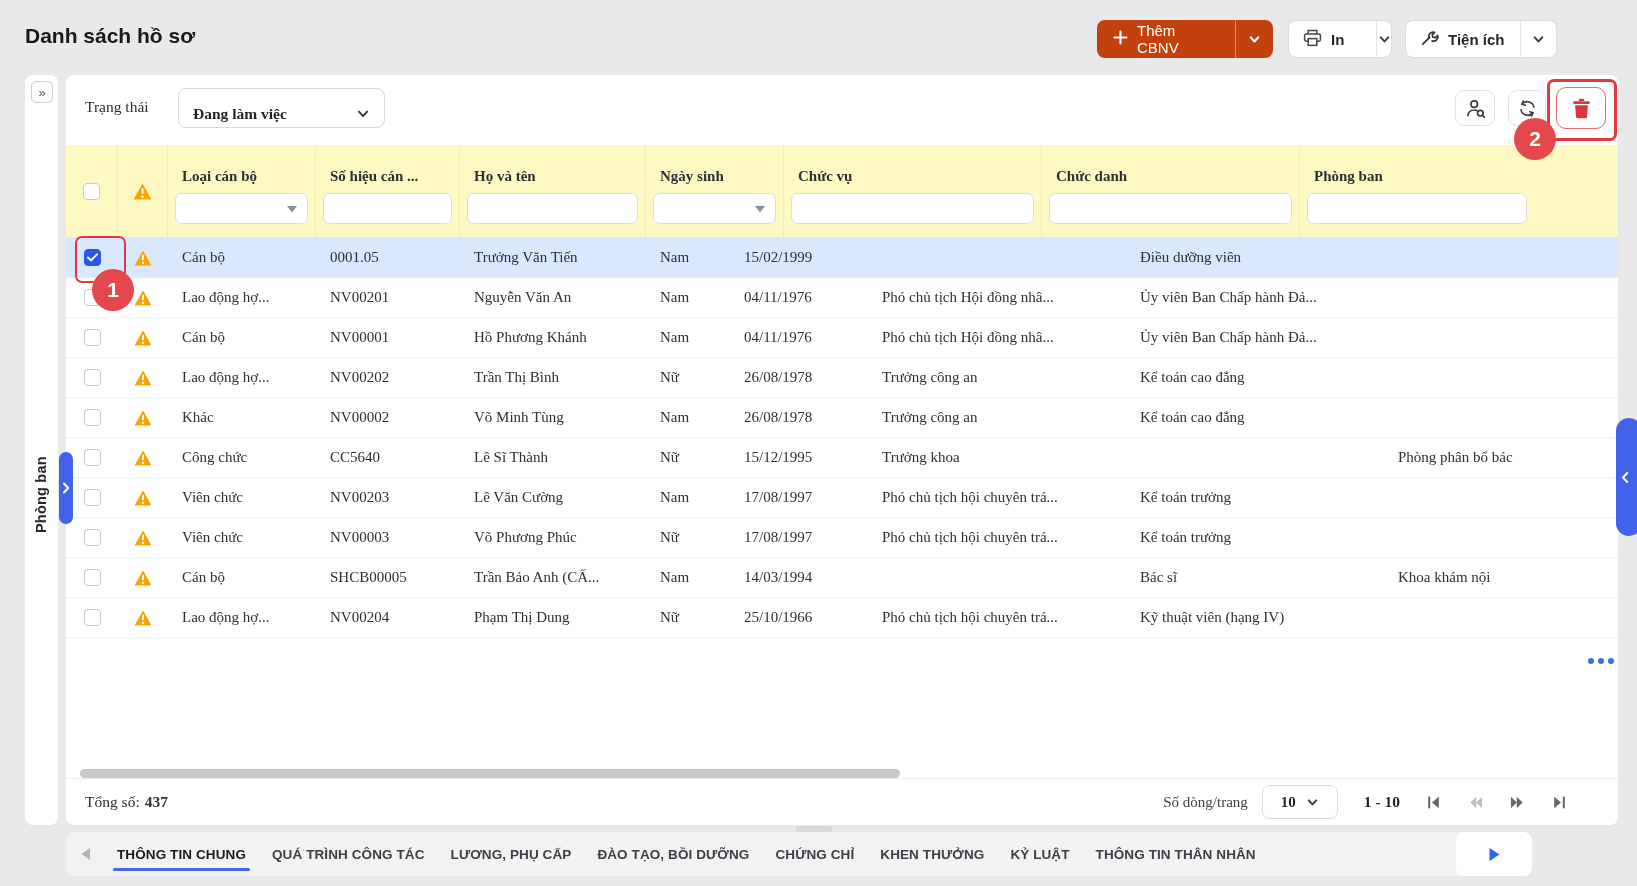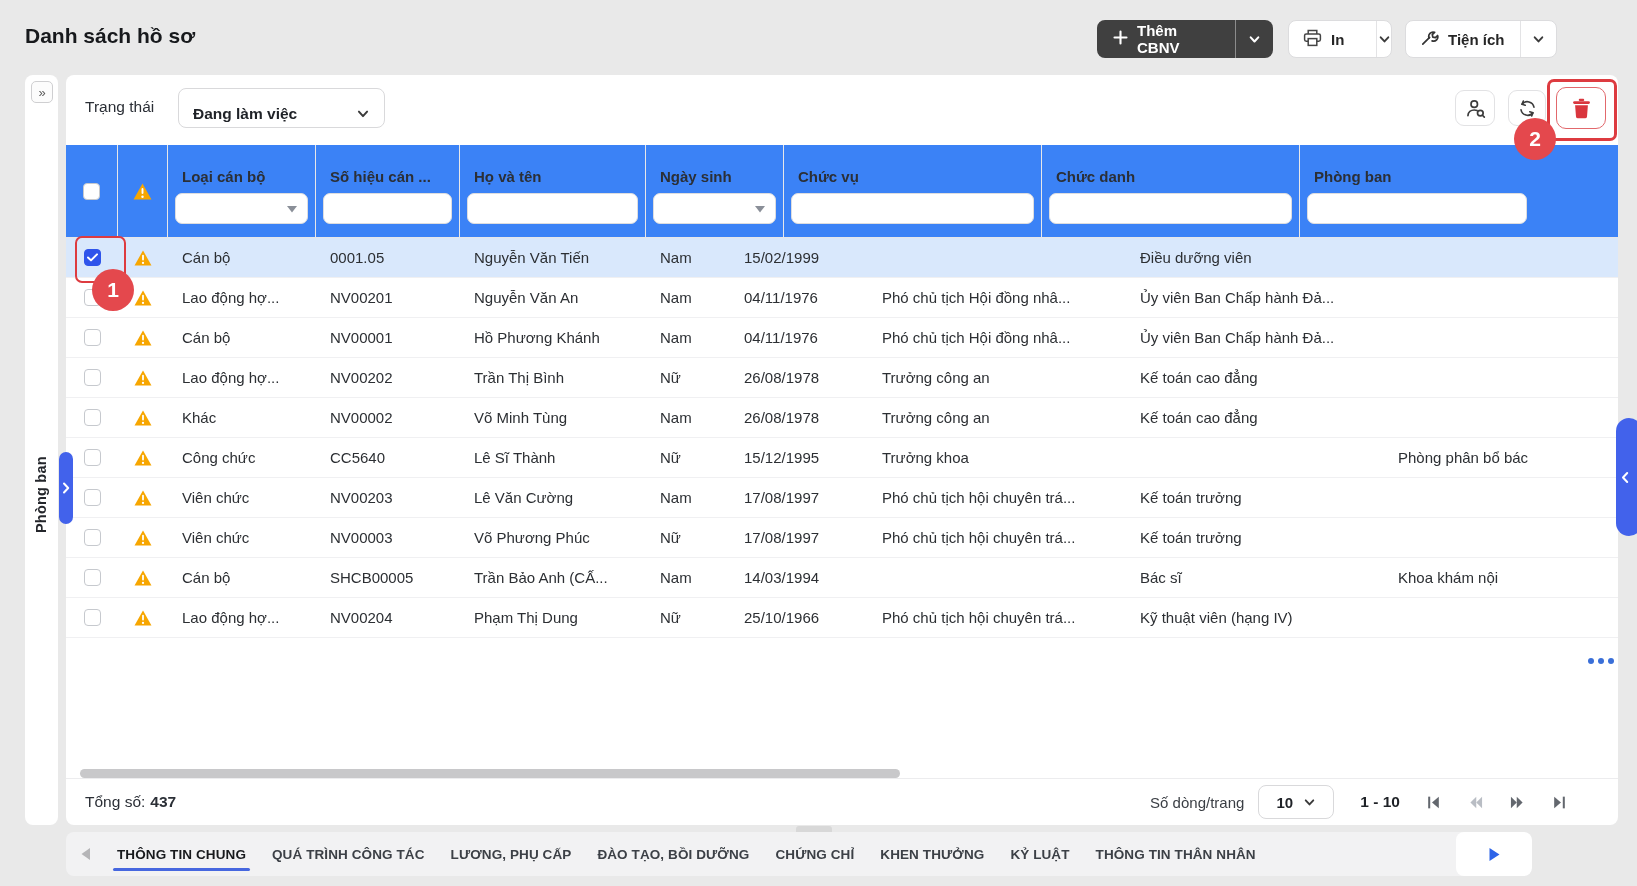--- a/index.html
+++ b/index.html
@@ -3,48 +3,48 @@
 <meta charset="utf-8">
 <style>
   * { margin:0; padding:0; box-sizing:border-box; }
   html,body { width:1637px; height:886px; overflow:hidden; }
   body { font-family:"Liberation Sans","DejaVu Sans",sans-serif; background:#e9e9e9; color:#2c2f33; }
   .stage { position:relative; width:1637px; height:886px; overflow:hidden; }
 
   
   .page-title { position:absolute; left:25px; top:24px; font-size:21px; font-weight:700; color:#17191c; }
   .btn-split { position:absolute; top:20px; height:38px; display:flex; align-items:stretch; border-radius:8px; overflow:hidden; font-size:15px; cursor:pointer; }
-  .btn-split.blue { left:1097px; width:176px; background:#404040; color:#fff; font-weight:700; }
+  .btn-split.blue { left:1097px; width:176px; background:#c2410c; color:#fff; font-weight:400; }
   .btn-split.blue .main { display:flex; align-items:center; gap:9px; padding:0 14px 0 16px; flex:1; }
   .btn-split.blue .caret { width:38px; display:flex; align-items:center; justify-content:center; border-left:1px solid rgba(255,255,255,.4); }
   .btn-split.white { background:#fff; border:1px solid #dcdcde; color:#262626; font-weight:600; }
   .btn-split.white .main { display:flex; align-items:center; gap:9px; padding:0 12px 0 14px; flex:1; }
   .btn-split.white .caret { width:36px; display:flex; align-items:center; justify-content:center; border-left:1px solid #e3e3e5; color:#3c3c3c; }
   .btn-print { left:1288px; width:104px;gap:20px; }
   .btn-util { left:1405px; width:152px; }
 
   
   .side-strip { position:absolute; left:25px; top:75px; width:33px; height:750px; background:#fff; border-radius:8px; }
   .expand-btn { position:absolute; left:6px; top:6px; width:22px; height:22px; border:1px solid #cfcfd1; border-radius:5px; background:#fcfcfc; color:#5d5d5d; font-size:13px; display:flex; align-items:center; justify-content:center; cursor:pointer; }
   .v-label { position:absolute; left:2px; top:320px; width:28px; height:200px; writing-mode:vertical-rl; transform:rotate(180deg); display:flex; align-items:center; justify-content:center; font-size:14.5px; font-weight:600; color:#24262b; letter-spacing:.2px; }
   .side-pill { position:absolute; left:59px; top:452px; width:14px; height:72px; background:#4262eb; border-radius:7px; z-index:30; display:flex; align-items:center; justify-content:center; cursor:pointer; }
 
   
-  .panel { position:absolute; left:66px; top:75px; width:1552px; height:750px; background:#fff; border-radius:8px; }
+  .panel { position:absolute; left:66px; top:75px; width:1552px; height:750px; background:#fff; border-radius:8px;font-family:Liberation Serif, serif; }
 
   .status-label { position:absolute; left:19px; top:23px; font-size:15.5px; color:#2b2f36; }
   .status-select { position:absolute; left:112px; top:13px; width:207px; height:40px; border:1px solid #d9d9db; border-radius:8px; display:flex; align-items:center; justify-content:space-between; padding:12px 14px 0 14px; font-size:15.5px; font-weight:600; color:#1f2227; cursor:pointer; background:#fff; }
 
   .tool-btn { position:absolute; top:15px; height:36px; background:#fff; border:1px solid #e2e2e4; border-radius:9px; display:flex; align-items:center; justify-content:center; cursor:pointer; }
   .tool-person { left:1389px; width:40px; }
   .tool-refresh { left:1442px; width:38px; }
   .tool-trash { left:1490px; top:12px; width:50px; height:42px; border:1.5px solid #e2686c; border-radius:10px; }
 
   
-  .band { position:absolute; left:0; top:70px; width:1552px; height:93px; background:#3b82f6; display:flex; border-bottom:1px solid #e7e7e9; overflow:hidden; }
+  .band { position:absolute; left:0; top:70px; width:1552px; height:93px; background:#fef9c3; display:flex; border-bottom:1px solid #e7e7e9; overflow:hidden; }
   .band-col { display:flex; flex-direction:column; border-right:1px solid #e7e7e9; flex-shrink:0; }
   .band-col.center { justify-content:center; align-items:center; }
   .hlabel { height:46px; display:flex; align-items:flex-end; padding:0 6px 6px 14px; font-size:15px; font-weight:700; color:#2b2f36; white-space:nowrap; overflow:hidden; }
   .hfilter { flex:1; display:flex; align-items:flex-start; padding:2px 7px 0 7px; }
   .fctl { position:relative; width:100%; height:31px; background:#fff; border:1px solid #dddddf; border-radius:7px; }
   .fctl input { width:100%; height:100%; border:none; outline:none; background:transparent; padding:0 10px; font-size:14px; font-family:inherit; }
   .fctl .fcaret { position:absolute; right:10px; top:12px; }
 
   
   .col-sel{width:52px;} .col-warn{width:50px;} .col-type{width:148px;} .col-code{width:144px;}
@@ -270,21 +270,21 @@
           </div>
           <div class="cell col-warn icon-cell">
             <svg width="18" height="16" viewBox="0 0 18 16">
               <path d="M9 0.5 L17.5 15.5 H0.5 Z" fill="#f7a600"></path>
               <rect x="8.1" y="4.8" width="1.8" height="5.6" rx="0.9" fill="#fff"></rect>
               <circle cx="9" cy="12.9" r="1.15" fill="#fff"></circle>
             </svg>
           </div>
           <div class="cell col-type">Cán bộ</div>
           <div class="cell col-code">0001.05</div>
-          <div class="cell col-name">Nguyễn Văn Tiến</div>
+          <div class="cell col-name">Trưởng Văn Tiến</div>
           <div class="cell col-gender">Nam</div>
           <div class="cell col-dob">15/02/1999</div>
           <div class="cell col-pos"></div>
           <div class="cell col-title">Điều dưỡng viên</div>
           <div class="cell col-dept"></div>
         </div>
         <div class="trow">
           <div class="cell col-sel icon-cell">
             <span class="cb"></span>
           </div>

